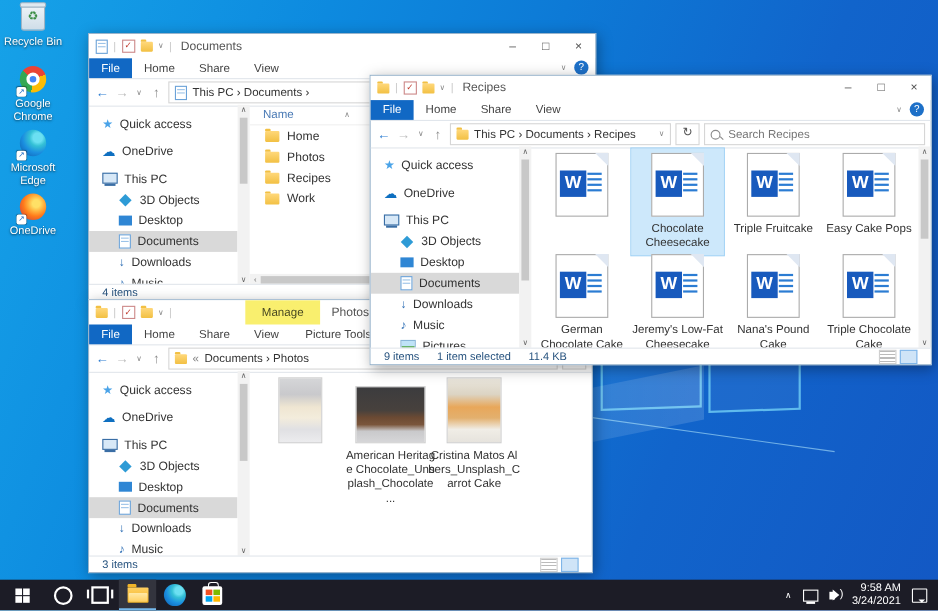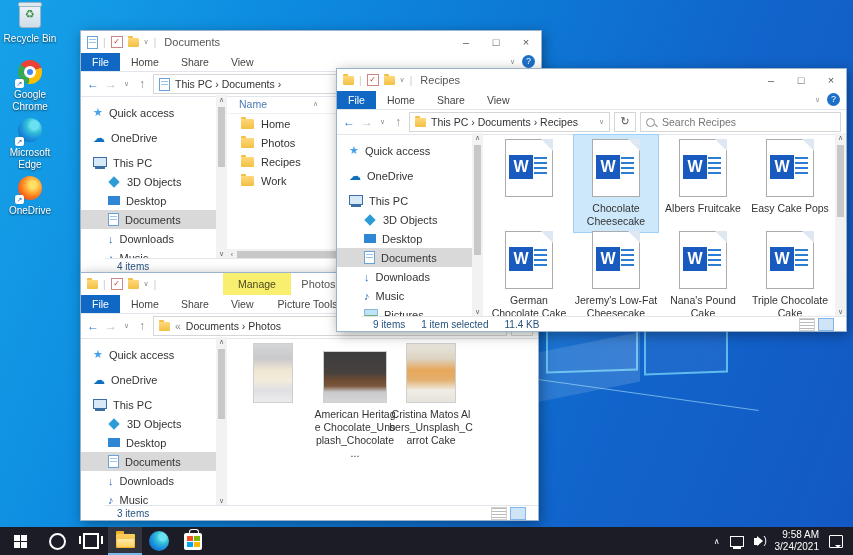--- a/index.html
+++ b/index.html
@@ -56,21 +56,21 @@
   .mag::after{content:"";position:absolute;width:4px;height:1.4px;background:#8a8a8a;transform:rotate(45deg);right:-4px;bottom:-1px;}
   .main{position:absolute;left:0;right:0;top:64px;bottom:14px;display:flex;overflow:hidden;}
   .side{width:135px;padding-top:8px;flex:none;overflow:hidden;}
   .srow{height:19px;display:flex;align-items:center;gap:6px;padding-left:12px;color:#333;white-space:nowrap;}
   .srow.child{padding-left:27px;}
   .srow.sel{background:#d9d9d9;}
   .srow.gap{margin-top:6px;}
   .vscroll{width:11px;flex:none;background:#f2f2f2;position:relative;}
   .vscroll .arr{position:absolute;left:0;right:0;text-align:center;font-size:7px;color:#666;}
   .vscroll .thumb{position:absolute;left:2px;right:2px;background:#c8c8c8;}
-  .status{position:absolute;left:0;right:0;bottom:0;height:14px;border-top:1px solid #e1e6ec;display:flex;align-items:center;gap:16px;padding:0 12px;font-size:10px;color:#26527e;background:#fff;margin-left:24px;}
+  .status{position:absolute;left:0;right:0;bottom:0;height:14px;border-top:1px solid #e1e6ec;display:flex;align-items:center;gap:16px;padding:0 12px;font-size:10px;color:#26527e;background:#fff;}
   .viewbtns{margin-left:auto;display:flex;gap:3px;}
   .vb{width:14px;height:11px;border:1px solid #cfcfcf;background:repeating-linear-gradient(180deg,#bbb 0 1px,#fff 1px 3px);}
   .vb.on{border-color:#7fb5e8;background:#cfe4f7;}
   
   .fico{width:13px;height:10px;background:linear-gradient(#ffd87b,#f2c043);border-radius:1px;position:relative;flex:none;}
   .fico::before{content:"";position:absolute;top:-2px;left:0;width:5px;height:2px;background:#f2c043;border-radius:1px 1px 0 0;}
   .fico.small{width:11px;height:9px;}
   .page-ico{width:9px;height:11px;background:#fff;border:1px solid #6ba2d8;position:relative;flex:none;}
   .page-ico::before{content:"";position:absolute;left:1px;right:1px;top:2px;height:1px;background:#9cc3e8;box-shadow:0 3px 0 #9cc3e8;}
   .star-ico{color:#4aa3e8;font-size:11px;flex:none;}
@@ -465,21 +465,21 @@
     <div style="flex:1;position:relative;">
       <div class="wcell" style="left:4px;top:2px;">
         <div class="wdoc"><span class="fold"></span><span class="badge">W</span><span class="lines"><i style="top:17px;"></i><i style="top:22px;"></i><i style="top:27px;"></i><i style="top:32px;"></i></span></div>
       </div>
       <div class="wcell sel" style="left:91px;top:2px;">
         <div class="wdoc"><span class="fold"></span><span class="badge">W</span><span class="lines"><i style="top:17px;"></i><i style="top:22px;"></i><i style="top:27px;"></i><i style="top:32px;"></i></span></div>
         <div>Chocolate Cheesecake</div>
       </div>
       <div class="wcell" style="left:178px;top:2px;">
         <div class="wdoc"><span class="fold"></span><span class="badge">W</span><span class="lines"><i style="top:17px;"></i><i style="top:22px;"></i><i style="top:27px;"></i><i style="top:32px;"></i></span></div>
-        <div>Albers Fruitcake</div>
+        <div>Triple Fruitcake</div>
       </div>
       <div class="wcell" style="left:265px;top:2px;">
         <div class="wdoc"><span class="fold"></span><span class="badge">W</span><span class="lines"><i style="top:17px;"></i><i style="top:22px;"></i><i style="top:27px;"></i><i style="top:32px;"></i></span></div>
         <div>Easy Cake Pops</div>
       </div>
       <div class="wcell" style="left:4px;top:94px;">
         <div class="wdoc"><span class="fold"></span><span class="badge">W</span><span class="lines"><i style="top:17px;"></i><i style="top:22px;"></i><i style="top:27px;"></i><i style="top:32px;"></i></span></div>
         <div>German Chocolate Cake</div>
       </div>
       <div class="wcell" style="left:91px;top:94px;">

